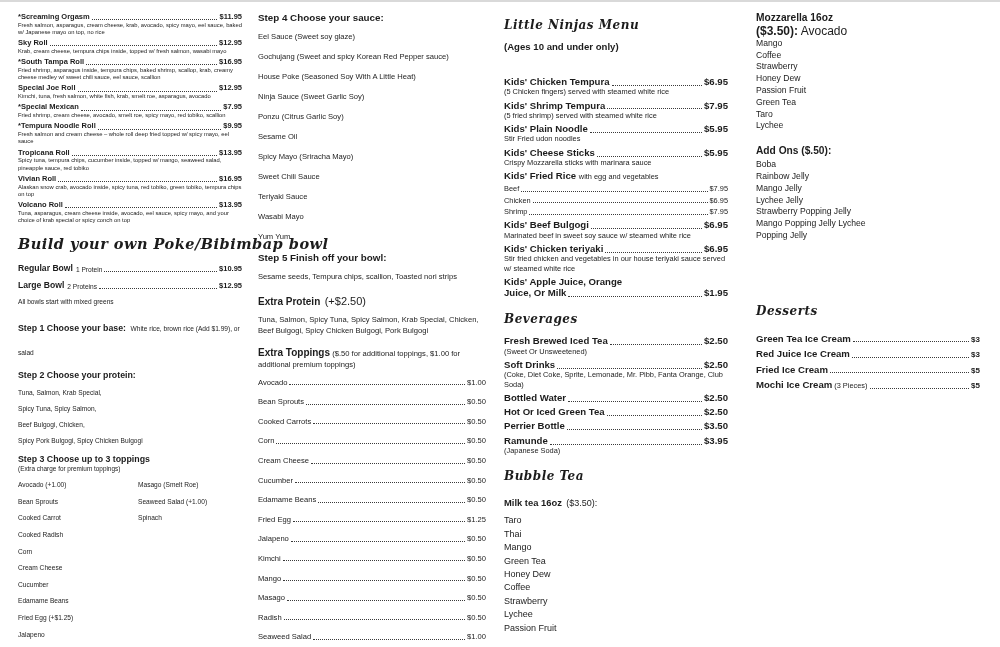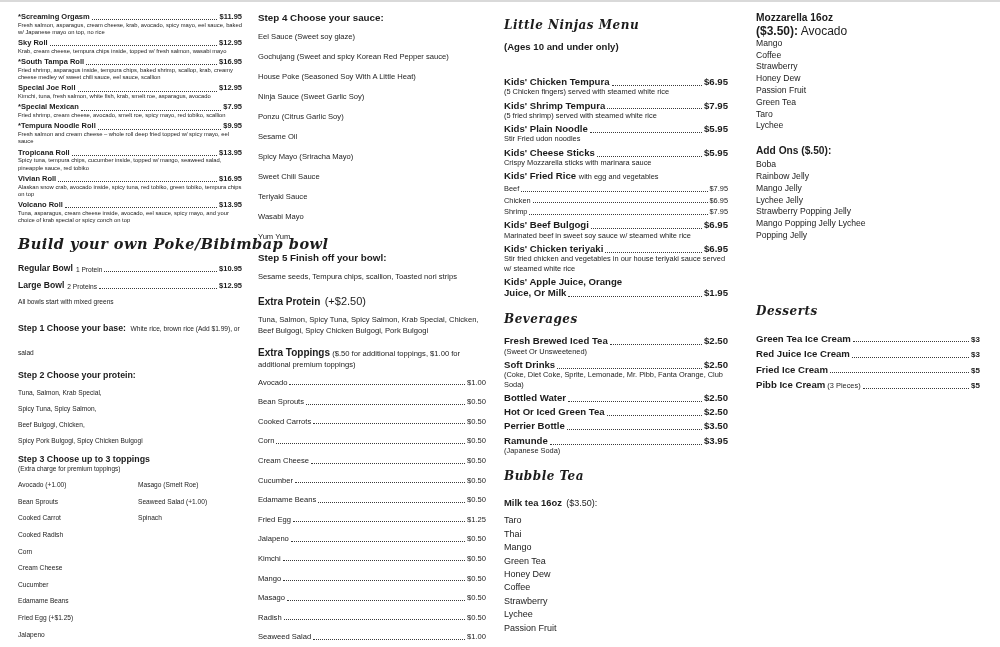--- a/index.html
+++ b/index.html
@@ -592,21 +592,21 @@
         </div>
 
         <div class="row">
           <span class="nm">Fried Ice Cream</span>
 
           <span class="dots"></span>
           <span class="pr">$5</span>
         </div>
 
         <div class="row">
-          <span class="nm">Pibb Ice Cream</span>
+          <span class="nm">Mochi Ice Cream</span>
           <span class="sub">(3 Pieces)</span>
           <span class="dots"></span>
           <span class="pr">$5</span>
         </div>
       </div>
   </div>
 
 </div>
 
 </body></html>

